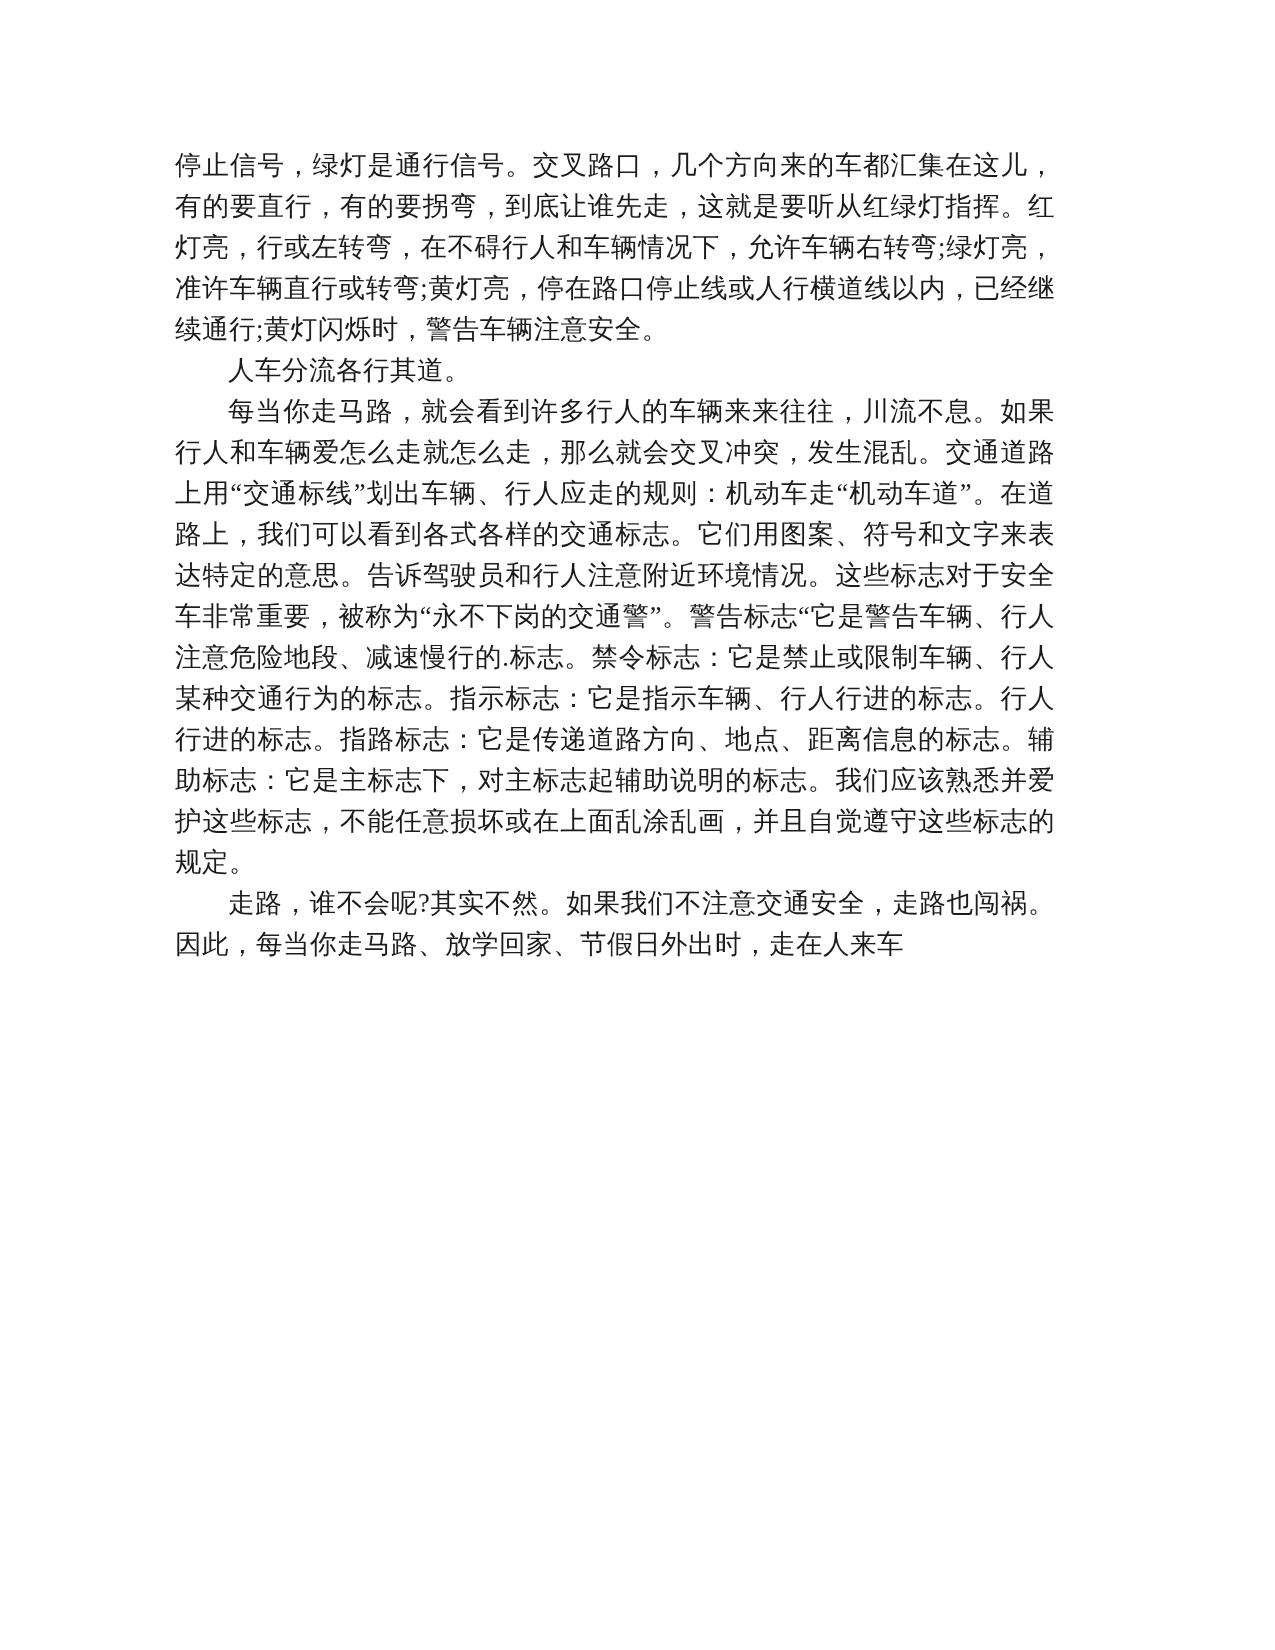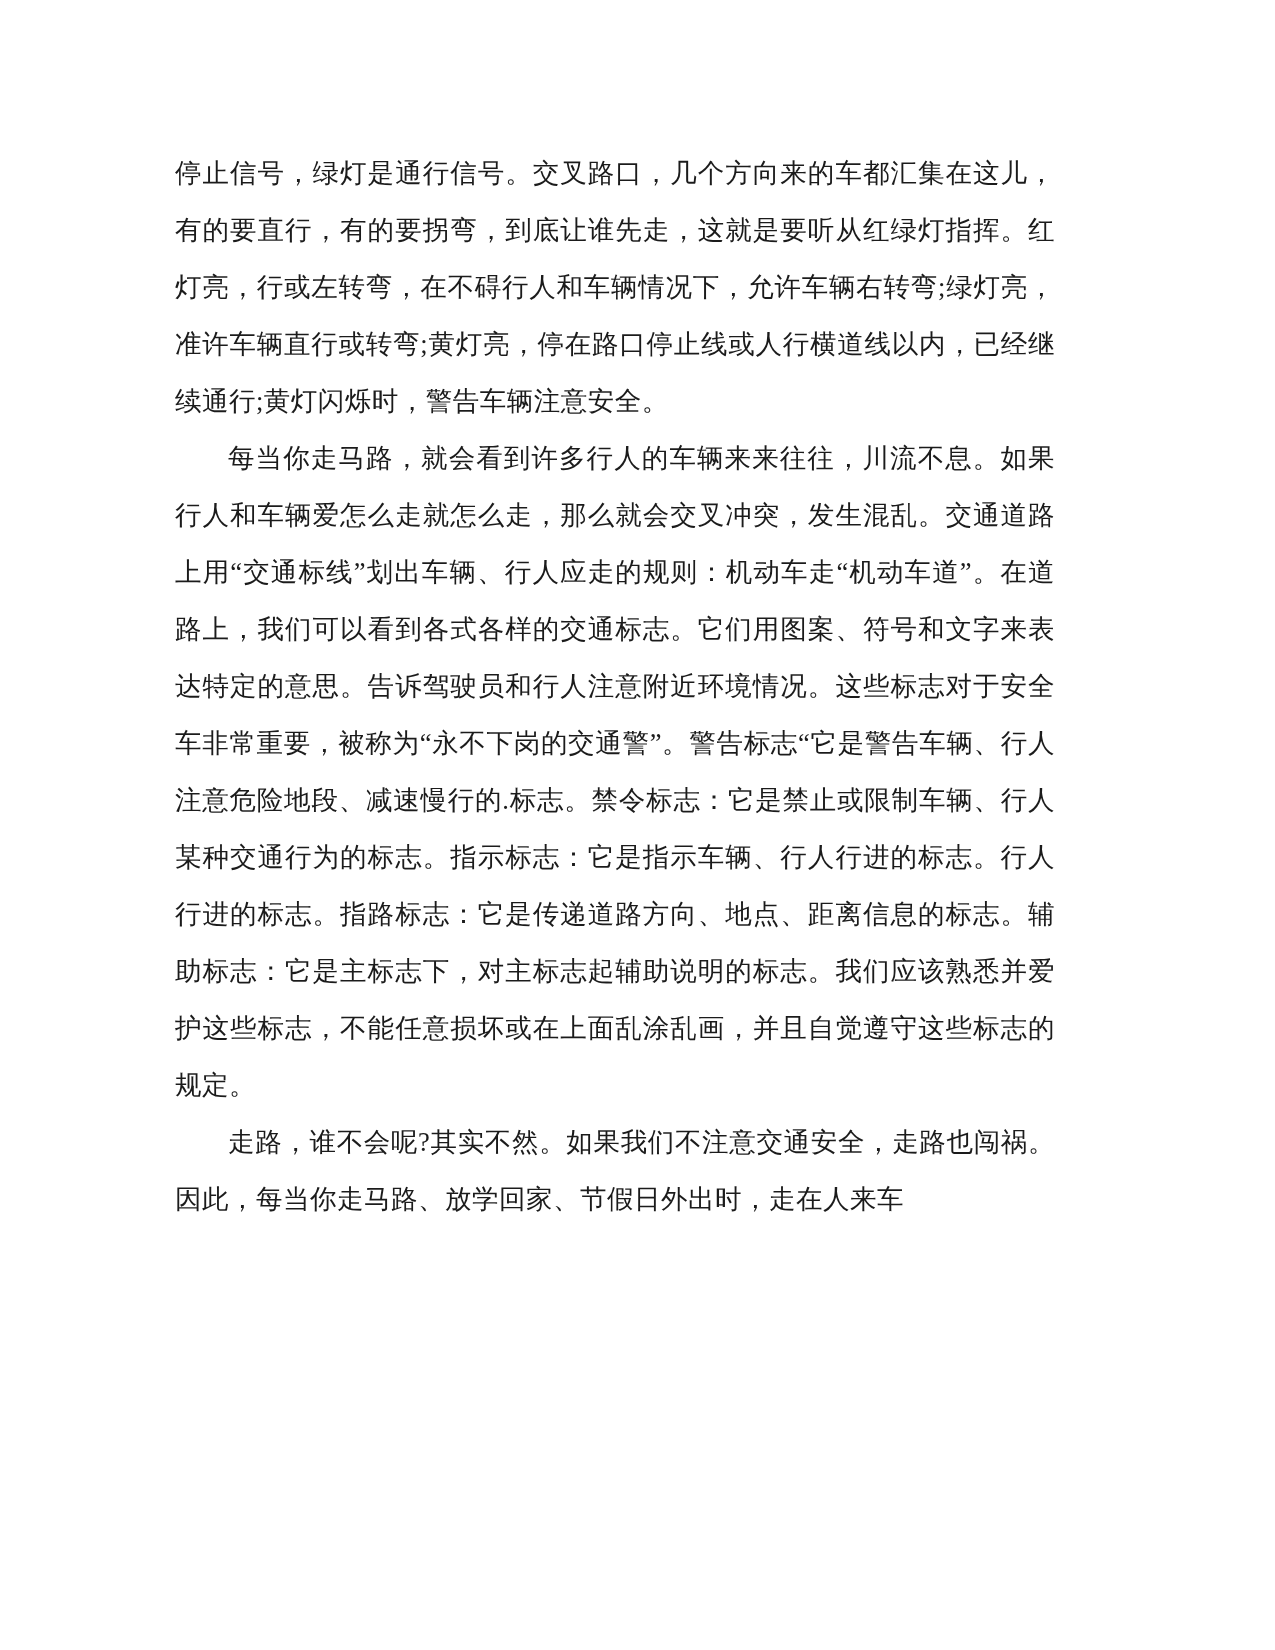--- a/index.html
+++ b/index.html
@@ -17,34 +17,35 @@
   }
   .content {
     position: absolute;
     left: 175px;
     top: 145px;
     width: 880px;
   }
   .para {
     font-family: "Liberation Serif", "DejaVu Serif", serif;
     font-size: 26.5px;
-    line-height: 57px;
+    line-height: 41px;
     color: #1b1b1b;
     text-align: justify;
     text-justify: inter-ideograph;
     margin: 0 0 0 0;
     letter-spacing: 0.5px;
     white-space: pre-wrap;
   }
   .para.indent {
     text-indent: 2em;
   }
 </style>
 </head>
 <body>
 
 <div class="page">
   <div class="content">
     <p class="para">停止信号，绿灯是通行信号。交叉路口，几个方向来的车都汇集在这儿，有的要直行，有的要拐弯，到底让谁先走，这就是要听从红绿灯指挥。红灯亮，行或左转弯，在不碍行人和车辆情况下，允许车辆右转弯;绿灯亮，准许车辆直行或转弯;黄灯亮，停在路口停止线或人行横道线以内，已经继续通行;黄灯闪烁时，警告车辆注意安全。</p>
+    <p class="para indent">人车分流各行其道。</p>
     <p class="para indent">每当你走马路，就会看到许多行人的车辆来来往往，川流不息。如果行人和车辆爱怎么走就怎么走，那么就会交叉冲突，发生混乱。交通道路上用“交通标线”划出车辆、行人应走的规则：机动车走“机动车道”。在道路上，我们可以看到各式各样的交通标志。它们用图案、符号和文字来表达特定的意思。告诉驾驶员和行人注意附近环境情况。这些标志对于安全车非常重要，被称为“永不下岗的交通警”。警告标志“它是警告车辆、行人注意危险地段、减速慢行的.标志。禁令标志：它是禁止或限制车辆、行人某种交通行为的标志。指示标志：它是指示车辆、行人行进的标志。行人行进的标志。指路标志：它是传递道路方向、地点、距离信息的标志。辅助标志：它是主标志下，对主标志起辅助说明的标志。我们应该熟悉并爱护这些标志，不能任意损坏或在上面乱涂乱画，并且自觉遵守这些标志的规定。</p>
     <p class="para indent">走路，谁不会呢?其实不然。如果我们不注意交通安全，走路也闯祸。因此，每当你走马路、放学回家、节假日外出时，走在人来车</p>
   </div>
 </div>
 
 </body></html>

